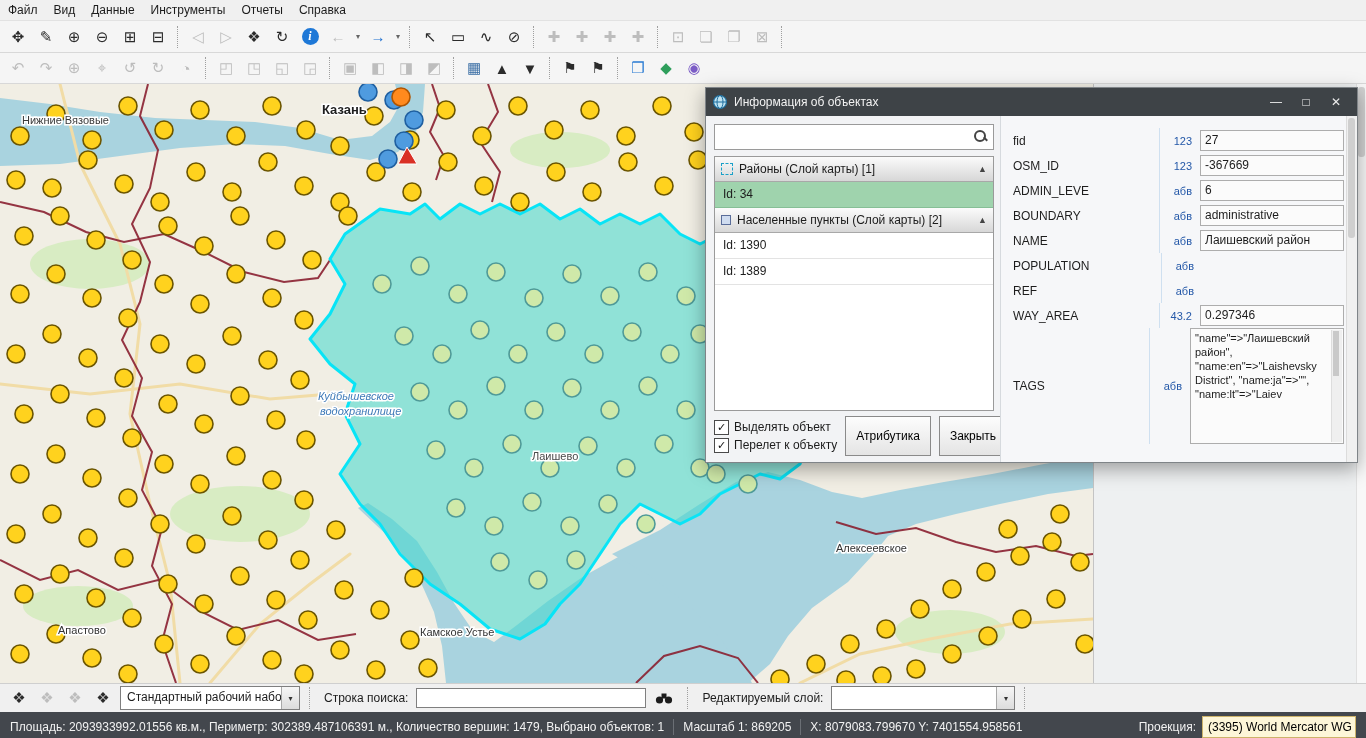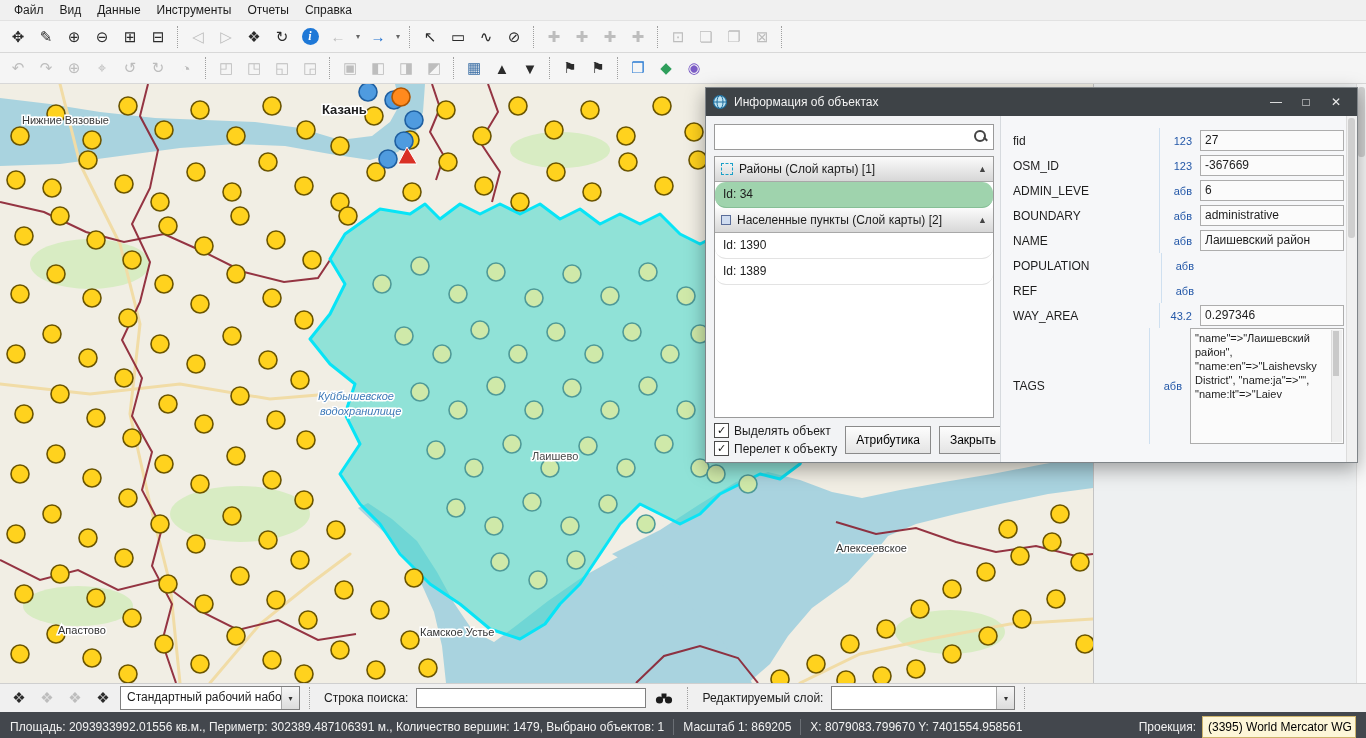--- a/index.html
+++ b/index.html
@@ -1,20 +1,20 @@
 <!DOCTYPE html>
 <html><head>
 <meta charset="utf-8">
 <style>
   html,body{margin:0;padding:0;width:1366px;height:738px;overflow:hidden;
     font-family:"Liberation Sans",sans-serif;background:#fff;-webkit-font-smoothing:antialiased;}
   .app{position:relative;width:1366px;height:738px;background:#f0f0f0;font-size:12px;color:#1c1c1c;}
 
   
-  .menubar{height:20px;background:#f0f0f0;display:flex;align-items:center;padding-left:6px;border-bottom:1px solid #e2e2e2;}
+  .menubar{height:20px;background:#f0f0f0;display:flex;align-items:center;padding-left:0;border-bottom:1px solid #e2e2e2;}
   .menu-item{padding:0 8px;height:20px;line-height:20px;cursor:default;}
 
   
   .toolbar{display:flex;align-items:center;background:#f5f5f5;border-bottom:1px solid #d8d8d8;padding:0 4px;}
   #toolbar1{height:31px;}
   #toolbar2{height:30px;}
   .tool{width:26px;height:26px;display:flex;align-items:center;justify-content:center;
     font-size:15px;color:#2b2b2b;border:1px solid transparent;border-radius:2px;cursor:default;}
   .tool.disabled{color:#bdbdbd;pointer-events:none;}
   .tool .info-badge{display:inline-flex;align-items:center;justify-content:center;width:17px;height:17px;
@@ -43,28 +43,28 @@
     font-family:"Liberation Sans",sans-serif;}
   .mag{position:absolute;right:6px;top:4px;width:14px;height:14px;}
   .mag::before{content:"";position:absolute;left:1px;top:1px;width:8px;height:8px;border:2px solid #444;border-radius:50%;}
   .mag::after{content:"";position:absolute;left:10px;top:9px;width:5px;height:2px;background:#444;transform:rotate(45deg);}
   .objlist{margin-top:6px;height:272px;border:1px solid #9a9a9a;background:#fff;overflow:hidden;}
   .grp-hdr{height:24px;display:flex;align-items:center;background:linear-gradient(#fbfbfb,#d7d7d7);
     border-bottom:1px solid #a8a8a8;padding:0 6px;gap:6px;}
   .grp-hdr .chev{margin-left:auto;font-size:9px;color:#444;}
   .gicon-sel{width:10px;height:10px;border:1px dashed #19a0c8;}
   .gicon-pt{width:8px;height:8px;border:1px solid #5a6d9a;background:#cfdcf0;}
-  .obj-item{height:25px;line-height:25px;padding-left:8px;border-bottom:1px solid #e3e3e3;background:#fff;border-radius:11px;}
+  .obj-item{height:25px;line-height:25px;padding-left:8px;border-bottom:1px solid #e3e3e3;background:#fff;}
   .obj-item.selected{background:#9fd3ad;border-bottom:1px solid #86bf96;}
   .dlg-bottom{margin-top:5px;display:flex;align-items:center;gap:8px;}
   .checks{display:flex;flex-direction:column;gap:3px;}
   .chk-row{display:flex;align-items:center;gap:5px;white-space:nowrap;}
   .cbx{width:13px;height:13px;border:1px solid #4a4a4a;background:#fff;display:inline-flex;align-items:center;
     justify-content:center;font-size:11px;line-height:1;color:#111;}
-  .btn{height:28px;padding:0 10px;border:1px solid #8a8a8a;background:linear-gradient(#fdfdfd,#e4e4e4);
+  .btn{height:40px;padding:0 10px;border:1px solid #8a8a8a;background:linear-gradient(#fdfdfd,#e4e4e4);
     font-size:12px;font-family:"Liberation Sans",sans-serif;cursor:default;white-space:nowrap;}
   .dlg-right{flex:1;background:#f6f7f9;border-left:1px solid #d6dade;padding:12px 2px 4px 12px;overflow:hidden;}
   .attr-row{display:flex;align-items:center;height:25px;}
   .attr-row.tall{height:116px;align-items:center;}
   .a-name{flex:1;font-size:12px;color:#1d1d1d;white-space:nowrap;overflow:hidden;}
   .a-badge{width:32px;text-align:right;padding-right:8px;font-size:11px;color:#2458a8;
     border-left:1px solid #cfe0f0;height:100%;display:flex;align-items:center;justify-content:flex-end;}
   .a-val{width:134px;height:19px;line-height:19px;border:1px solid #adadad;background:#fbfbfb;
     padding:0 4px;font-size:12px;white-space:nowrap;overflow:hidden;}
   .a-val.empty{border:0;background:transparent;}

